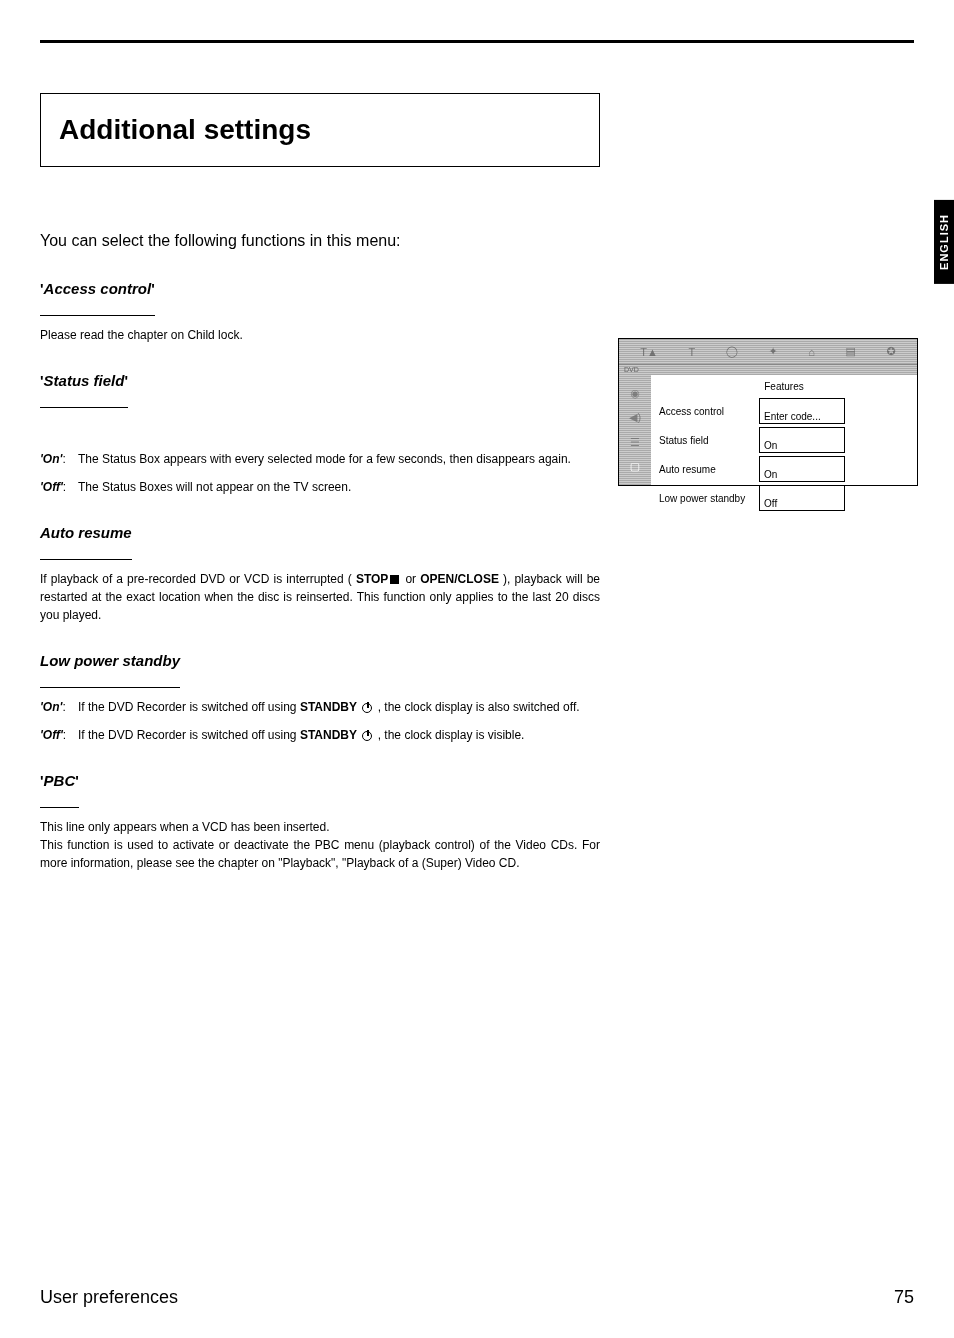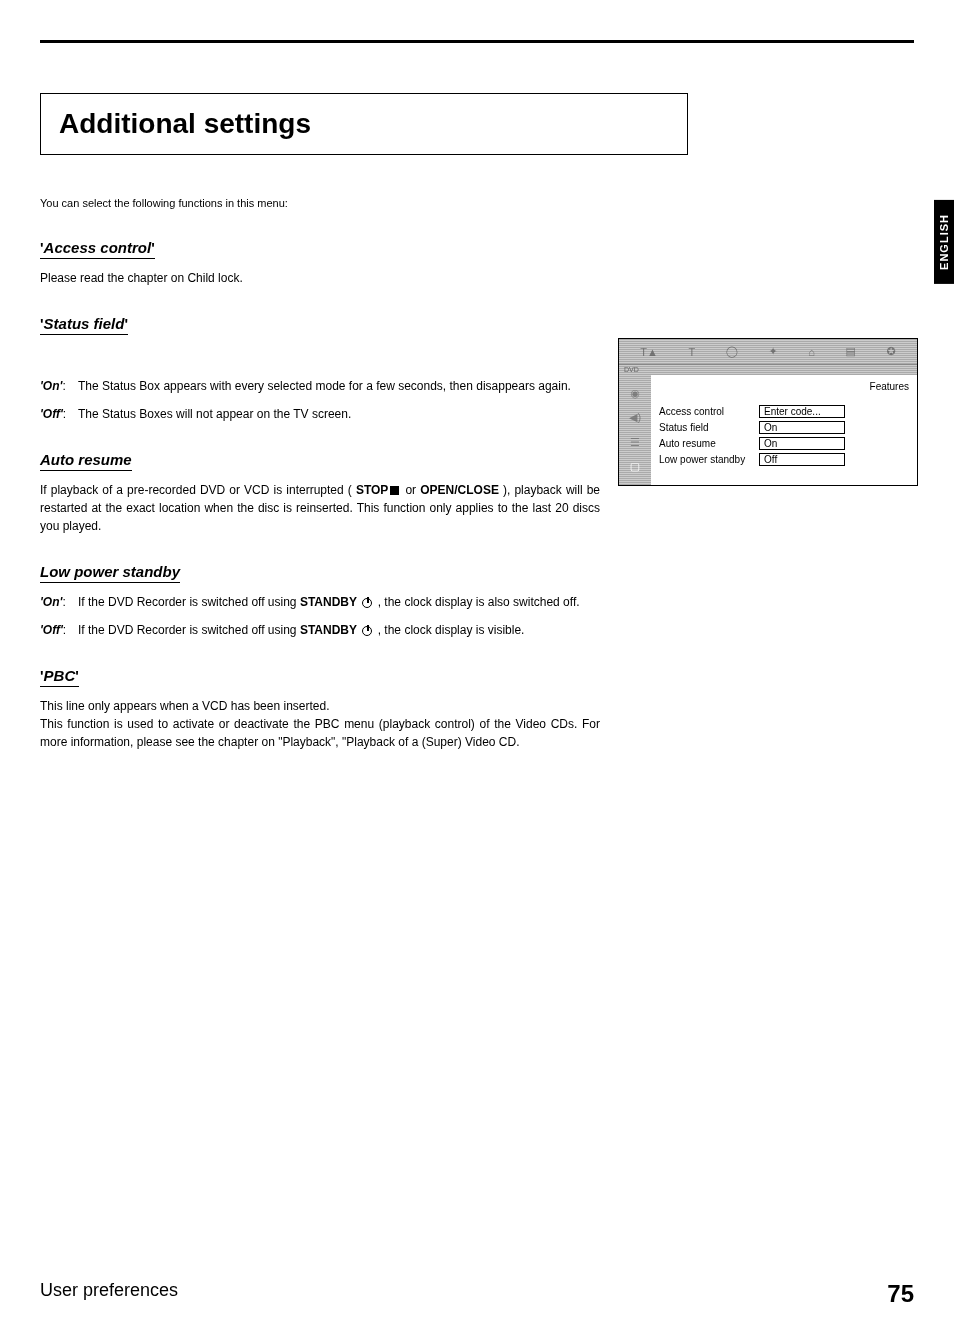--- a/index.html
+++ b/index.html
@@ -27,40 +27,41 @@
       writing-mode: vertical-rl;
       transform: rotate(180deg);
       letter-spacing: 1px;
     }
     .content-col {
       width: 560px;
       position: relative;
     }
     .title-box {
       border: 1.5px solid #000;
-      padding: 14px 18px;
+      padding: 20px 18px;
       display: inline-block;
-      width: 648px;
-      margin-bottom: 42px;
+      width: 560px;
+      margin-bottom: 29px;
     }
     .title-box h1 {
       font-size: 28px;
       font-weight: bold;
     }
     .intro {
-      font-size: 11px;
+      font-size: 16px;
       margin-bottom: 30px;
+      margin-top: 36px;
     }
     .section-head {
       font-size: 15px;
       font-weight: bold;
       font-style: italic;
       display: inline-block;
       border-bottom: 1.5px solid #000;
-      padding-bottom: 2px;
+      padding-bottom: 18px;
       margin-bottom: 10px;
     }
     .section-head .quote {
       font-style: normal;
     }
     .body-text {
       font-size: 12px;
       text-align: justify;
       line-height: 1.5;
       margin-bottom: 14px;
@@ -137,45 +138,45 @@
     .osd-side .sico-box {
       color: #fff;
       font-size: 11px;
     }
     .osd-main {
       flex: 1;
       padding: 6px 8px;
       background: #fff;
     }
     .osd-heading {
-      text-align: right;
+      text-align: center;
       font-size: 10px;
-      margin-bottom: 13px;
+      margin-bottom: 6px;
     }
     .osd-row { display: flex; align-items: center; margin-bottom: 3px; }
     .osd-row .olabel { width: 100px; font-size: 10px; }
     .osd-row .oval {
       border: 1px solid #000;
-      padding: 0 4px;
+      padding: 12px 4px;
       font-size: 10px;
       width: 86px;
       height: 13px;
       line-height: 12px;
     }
 
     .footer {
       position: absolute;
       bottom: 30px;
       left: 40px;
       right: 40px;
       display: flex;
       justify-content: space-between;
     }
     .footer-title { font-size: 18px; }
-    .footer-page { font-size: 24px; font-weight: bold; }
+    .footer-page { font-size: 18px; font-weight: normal; }
   </style>
 </head>
 <body>
 
 <div class="top-rule"></div>
 
 <div class="lang-tab">ENGLISH</div>
 
 <div class="content-col">
 

